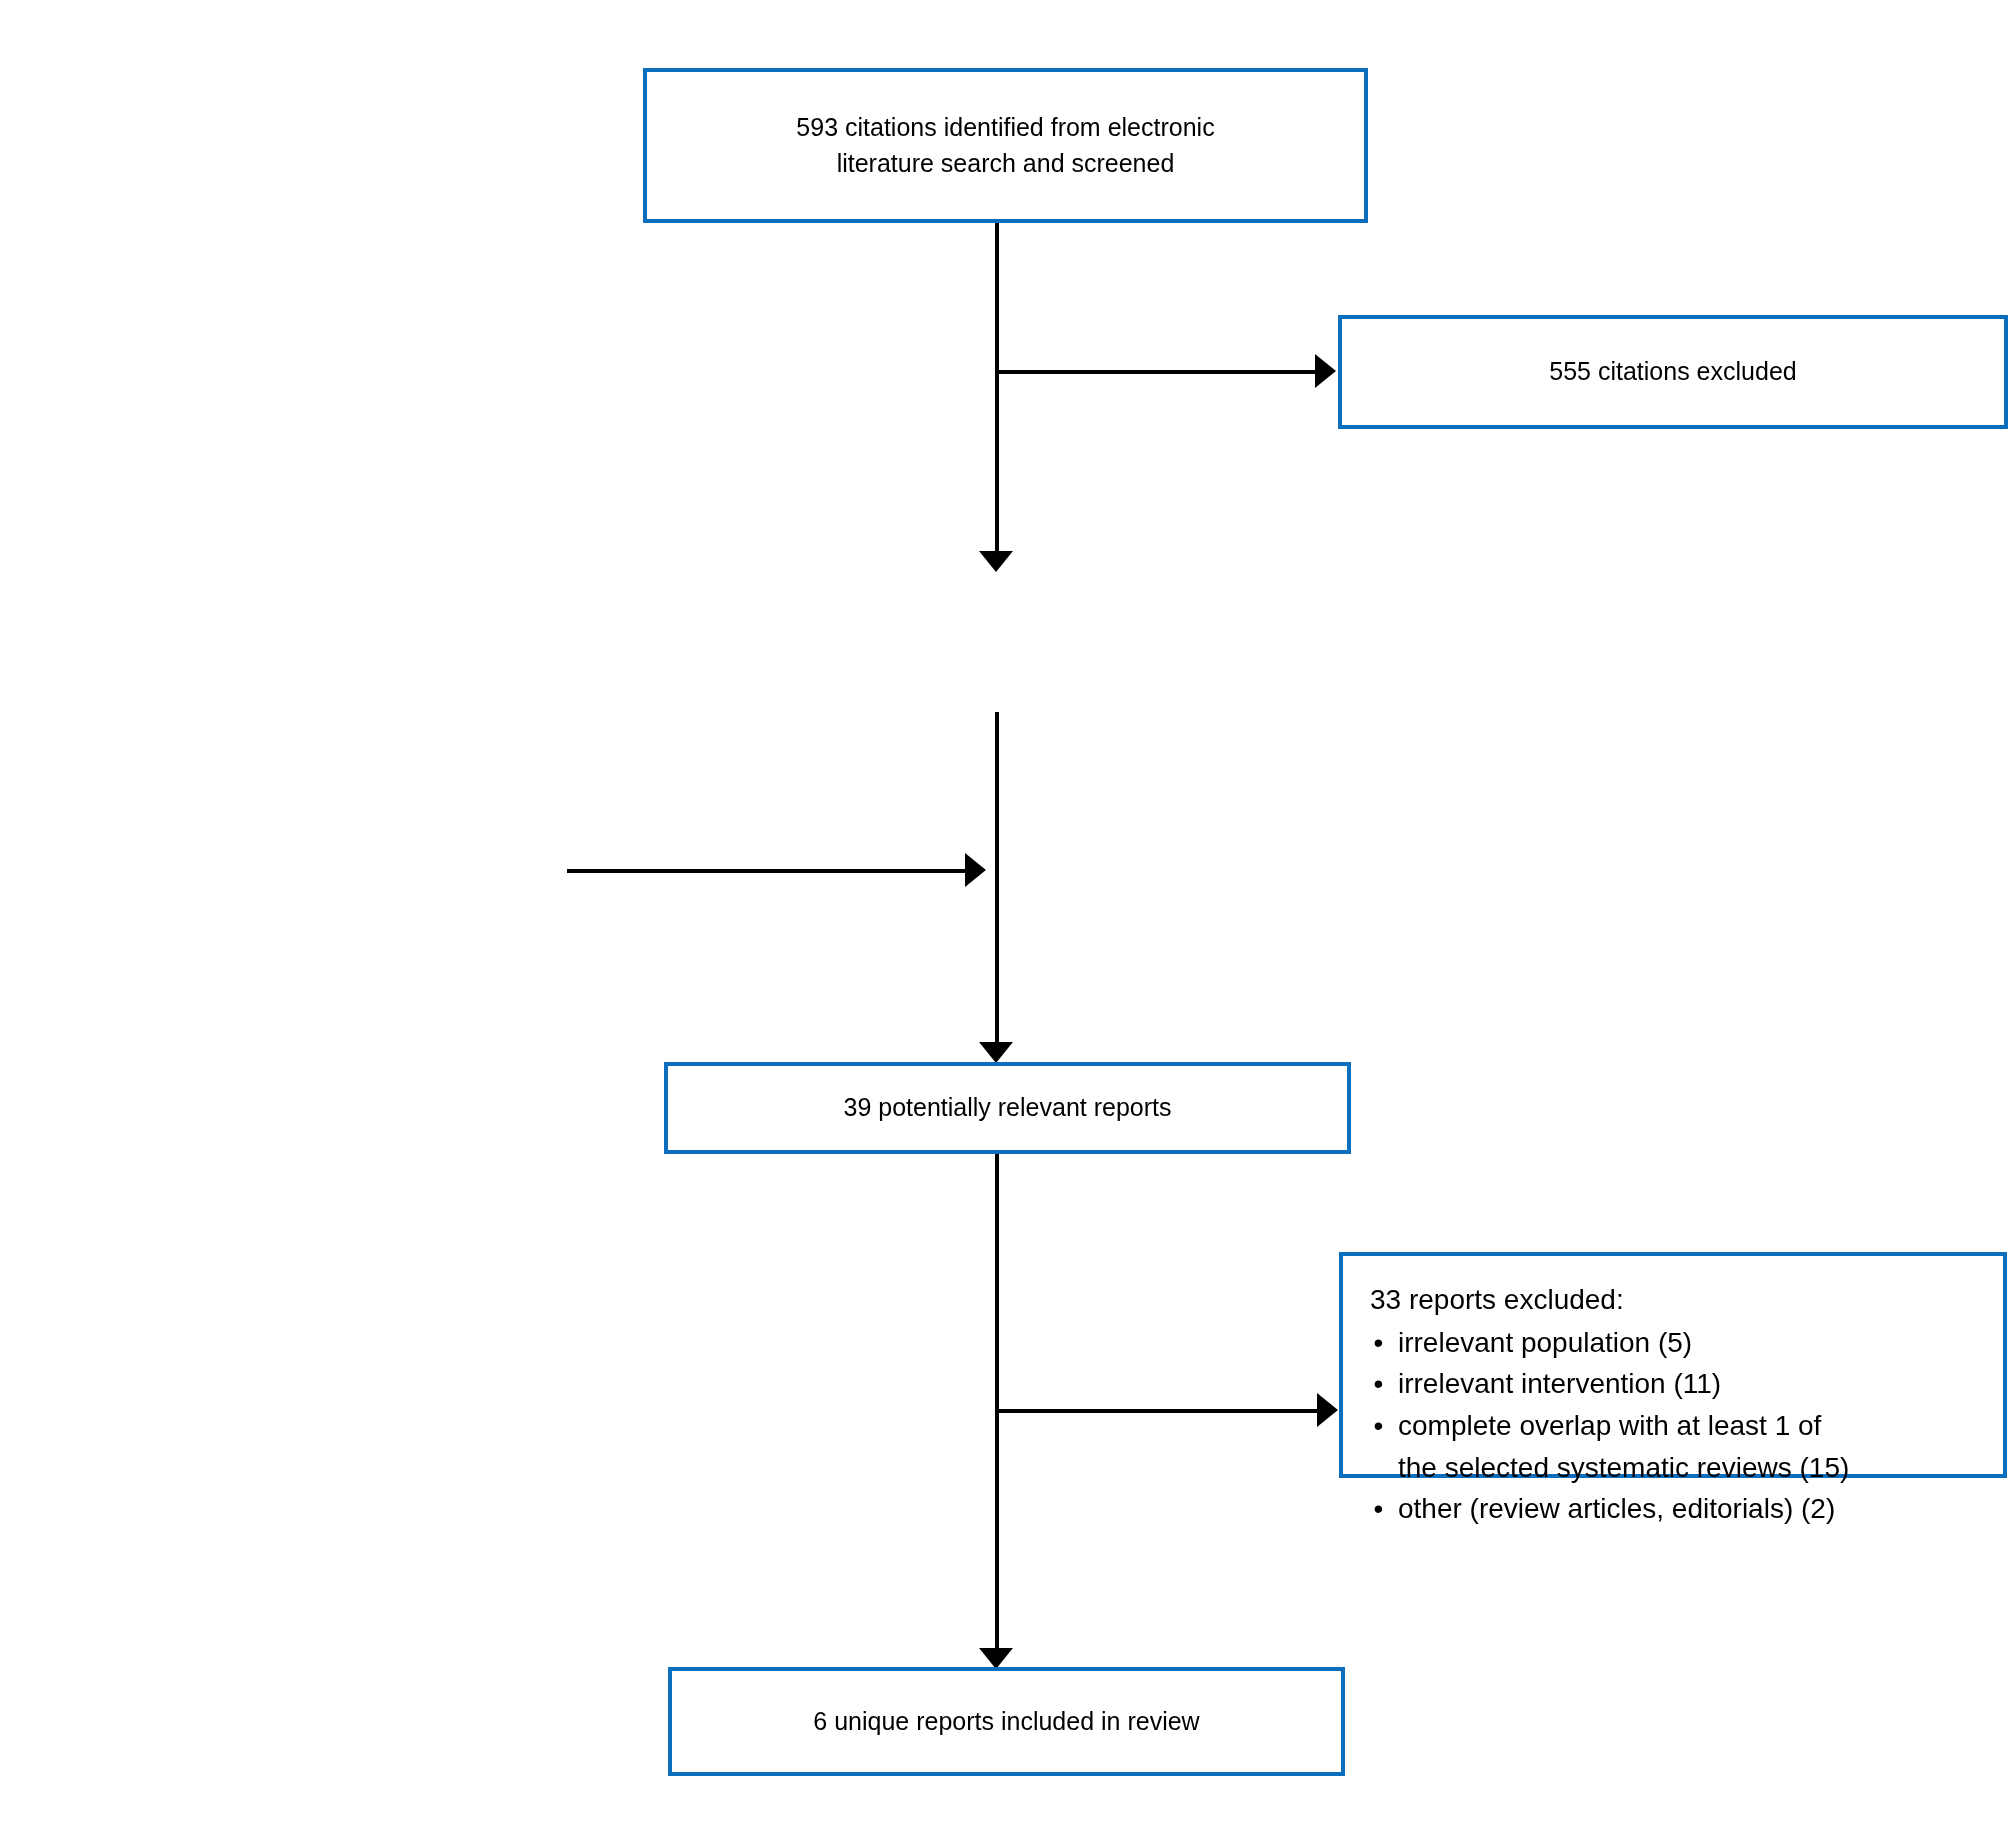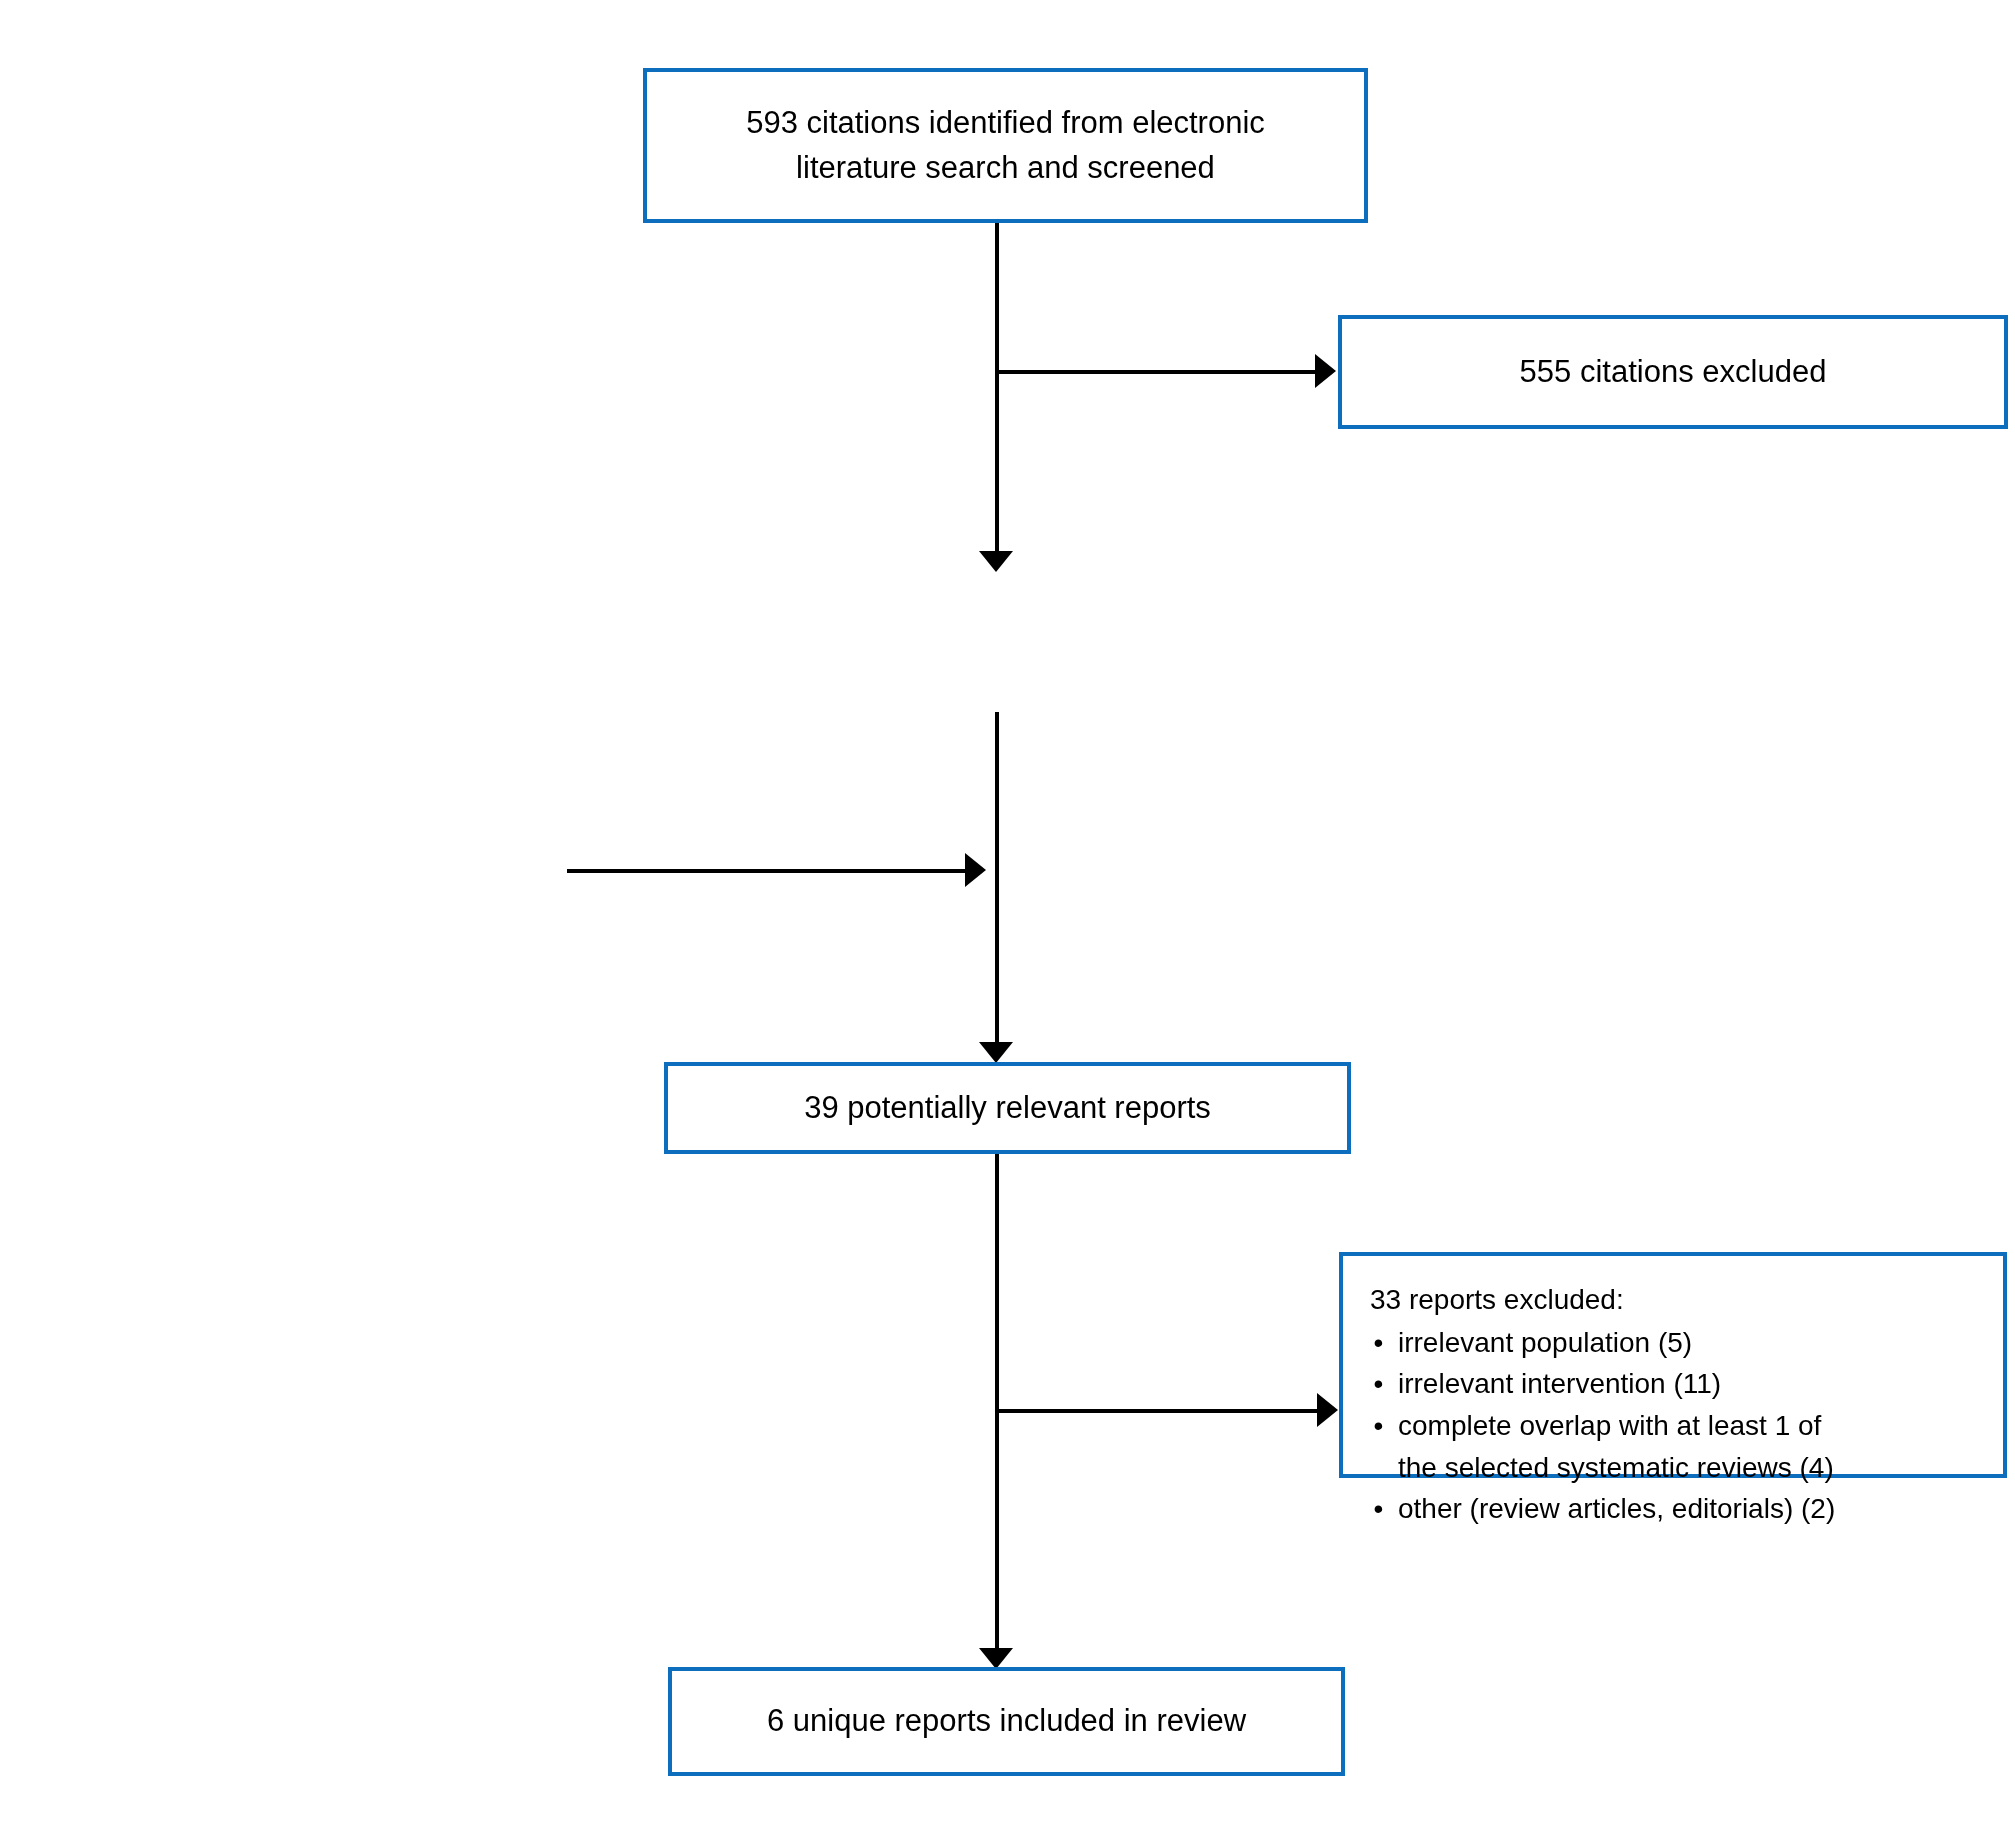--- a/index.html
+++ b/index.html
@@ -19,21 +19,21 @@
     position: absolute;
     box-sizing: border-box;
     background: #ffffff;
     border: 4.1px solid #0c6ebd;
     display: flex;
     align-items: center;
     justify-content: center;
   }
   .node .txt {
     color: #000000;
-    font-size: 31px;
+    font-size: 25px;
     line-height: 1.42;
     text-align: center;
     white-space: pre-line;
     padding: 0 12px;
   }
   
   #box-identified   { left: 643px; top: 68px;  width: 725px; height: 155px; }
   #box-excluded-cit { left: 1338px; top: 315px;  width: 670px; height: 114px; }
   #box-retrieved    { left: 664px; top: 568px; width: 687px; height: 144px; }
   #box-other-source { left: 33px;   top: 776px; width: 531px; height: 186px; }
@@ -139,21 +139,21 @@
           <span class="bullet">•</span>
           <span>irrelevant population (5)</span>
         </li>
         <li>
           <span class="bullet">•</span>
           <span>irrelevant intervention (11)</span>
         </li>
         <li>
           <span class="bullet">•</span>
           <span style="white-space: pre-line; display:inline-block;">complete overlap with at least 1 of
-the selected systematic reviews (4)</span>
+the selected systematic reviews (15)</span>
         </li>
         <li>
           <span class="bullet">•</span>
           <span>other (review articles, editorials) (2)</span>
         </li>
       </ul>
     </div>
   </div>
 
   <div class="node" id="box-included">

